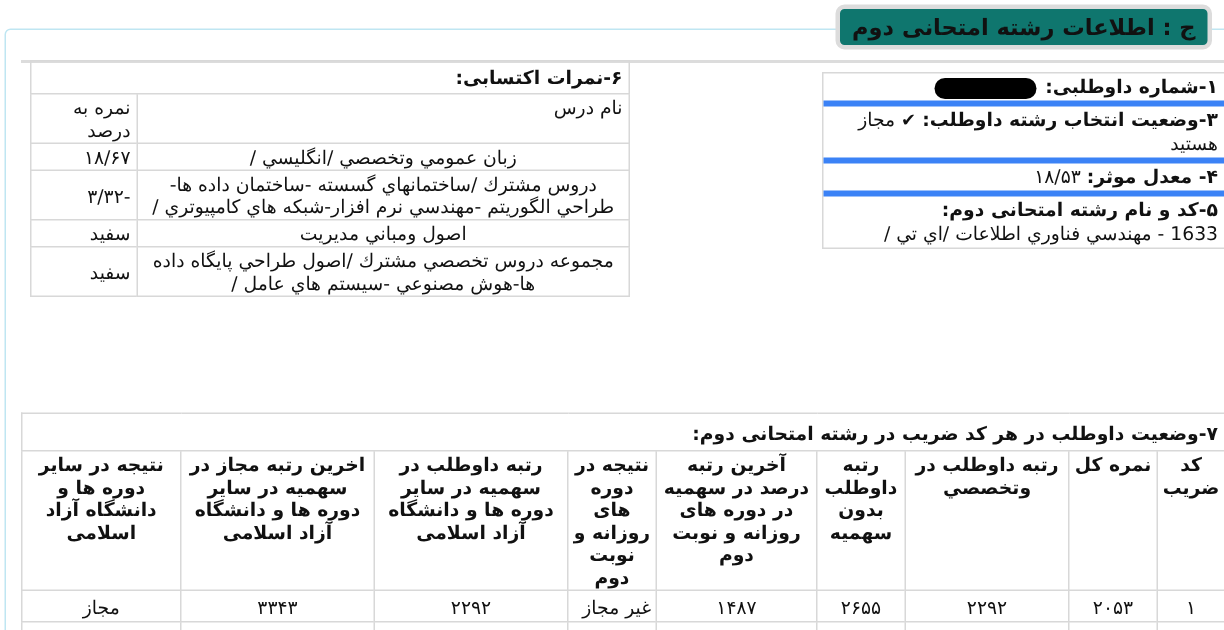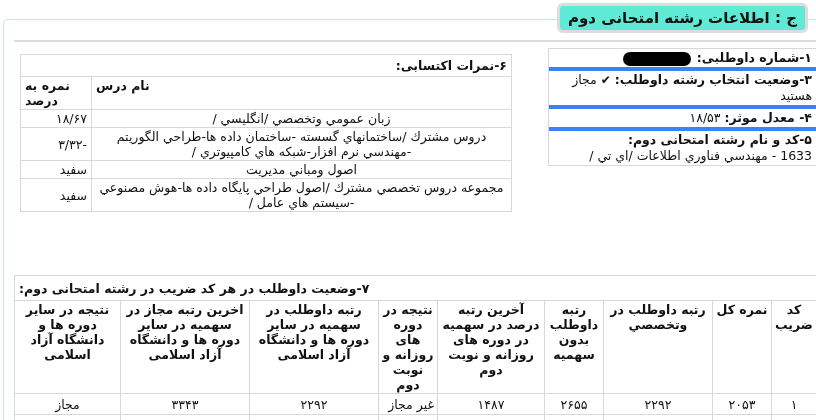--- a/index.html
+++ b/index.html
@@ -28,21 +28,21 @@
       border: 1px solid #bfe6f2;
       border-radius: 4px;
       box-sizing: border-box;
     }
     .legend {
       position: absolute;
       right: 8px;
       top: 3px;
       height: 30px;
       padding: 0 8px;
-      background: #5eead4;
+      background: #0f766e;
       border: 3px solid #dcdcdc;
       border-radius: 6px;
       box-sizing: border-box;
       font-weight: bold;
       font-size: 15px;
       line-height: 24px;
       white-space: nowrap;
       z-index: 2;
     }
     .top-rule {
@@ -81,60 +81,60 @@
       border-radius: 7px;
       vertical-align: middle;
       margin-right: 2px;
     }
     .check { font-size: 12px; }
 
     
     .grades {
       position: absolute;
       left: 20px;
-      top: 54px;
-      width: 492px;
+      top: 40px;
+      width: 400px;
       border-collapse: collapse;
       font-size: 12.5px;
       line-height: 15px;
       padding-left: 28px;
     }
     .grades td, .grades th {
       border: 1px solid #d8d8d8;
       padding: 1px 4px;
     }
     .grades .title-cell {
       text-align: right;
       font-weight: bold;
       padding: 3px 4px;
     }
     .grades th {
-      font-weight: bold;
-      text-align: left;
+      font-weight: normal;
+      text-align: right;
       vertical-align: top;
     }
     .grades td { text-align: center; }
     .grades td.score { text-align: right; white-space: nowrap; }
 
     
     .status {
       position: absolute;
       left: 14px;
       top: 275px;
       width: 802px;
       border-collapse: collapse;
       font-size: 12.5px;
       line-height: 15px;
     }
     .status td, .status th {
       border: 1px solid #d8d8d8;
       padding: 1px 3px;
     }
     .status .title-cell {
-      text-align: left;
+      text-align: right;
       font-weight: bold;
       padding: 2px 4px;
       border-right: none;
     }
     .status th {
       font-weight: bold;
       text-align: center;
       vertical-align: top;
     }
     .status td { text-align: center; height: 20px; padding: 0 3px; }

